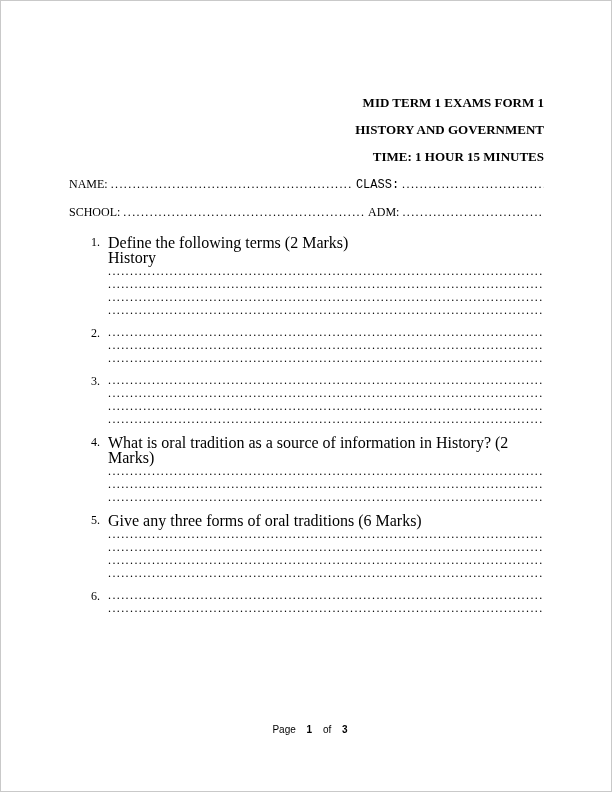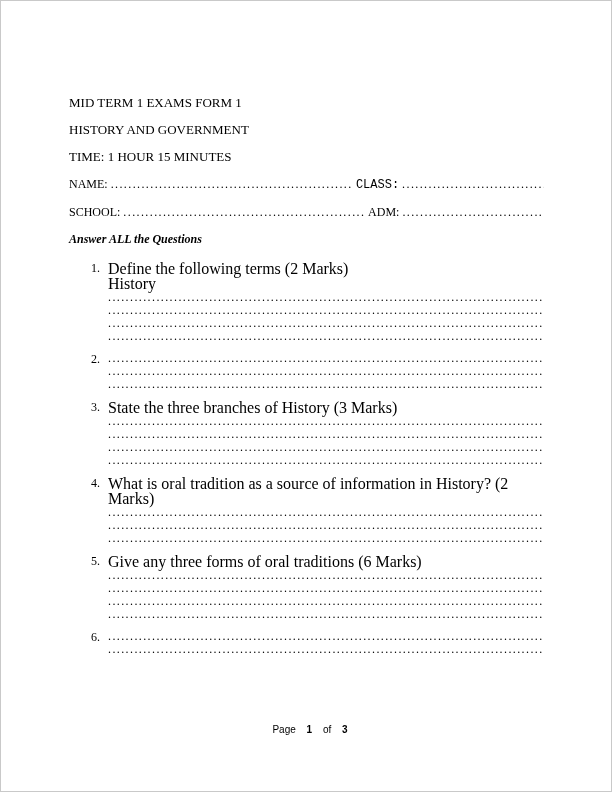--- a/index.html
+++ b/index.html
@@ -15,22 +15,22 @@
     background: #ffffff;
     border: 1px solid #c9c9c9;
     font-family: "Liberation Serif", "DejaVu Serif", serif;
     color: #000000;
     overflow: hidden;
   }
   .content {
     padding: 88px 67px 0 68px;
   }
   .head-line {
-    text-align: left;
-    font-weight: normal;
+    text-align: right;
+    font-weight: bold;
     font-size: 13px;
     height: 27px;
     line-height: 27px;
     white-space: nowrap;
   }
   .field-row {
     display: flex;
     align-items: baseline;
     height: 28px;
     line-height: 28px;
@@ -117,21 +117,20 @@
       <span class="dot-fill fill-b">............................................................................................................................................................................................................................................................................................................</span>
     </div>
 
     <div class="field-row">
       <span class="label">SCHOOL:</span>
       <span class="dot-fill fill-a">............................................................................................................................................................................................................................................................................................................</span>
       <span class="label" style="padding-left:4px;">ADM:</span>
       <span class="dot-fill fill-b">............................................................................................................................................................................................................................................................................................................</span>
     </div>
 
-    <div class="instruction">Answer ALL the Questions</div>
 
     <div class="questions">
         <div class="question">
           <div class="q-row">
             <span class="q-num">1.</span>
             <div class="q-body">
               <div class="q-text">Define the following terms (2 Marks)</div>
               <div class="part-label">History</div>
               <div class="dotline">................................................................................................................................................................................................................................................................................................................................................................................................................</div>
               <div class="dotline">................................................................................................................................................................................................................................................................................................................................................................................................................</div>
@@ -147,21 +146,20 @@
               <div class="dotline">................................................................................................................................................................................................................................................................................................................................................................................................................</div>
               <div class="dotline">................................................................................................................................................................................................................................................................................................................................................................................................................</div>
               <div class="dotline">................................................................................................................................................................................................................................................................................................................................................................................................................</div>
             </div>
           </div>
         </div>
         <div class="question">
           <div class="q-row">
             <span class="q-num">3.</span>
             <div class="q-body">
-              <div class="q-text">State the three branches of History (3 Marks)</div>
               <div class="dotline">................................................................................................................................................................................................................................................................................................................................................................................................................</div>
               <div class="dotline">................................................................................................................................................................................................................................................................................................................................................................................................................</div>
               <div class="dotline">................................................................................................................................................................................................................................................................................................................................................................................................................</div>
               <div class="dotline">................................................................................................................................................................................................................................................................................................................................................................................................................</div>
             </div>
           </div>
         </div>
         <div class="question">
           <div class="q-row">
             <span class="q-num">4.</span>

